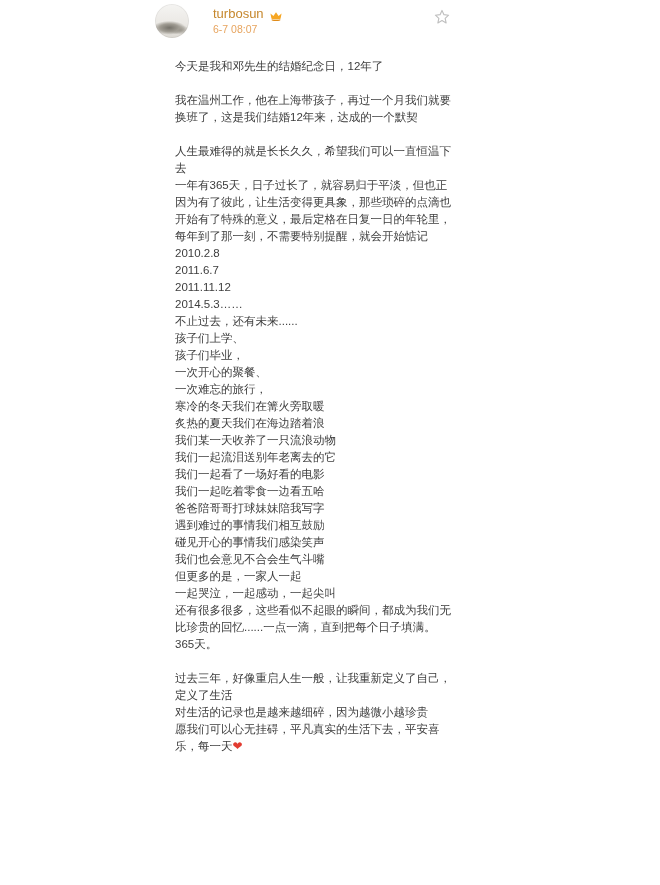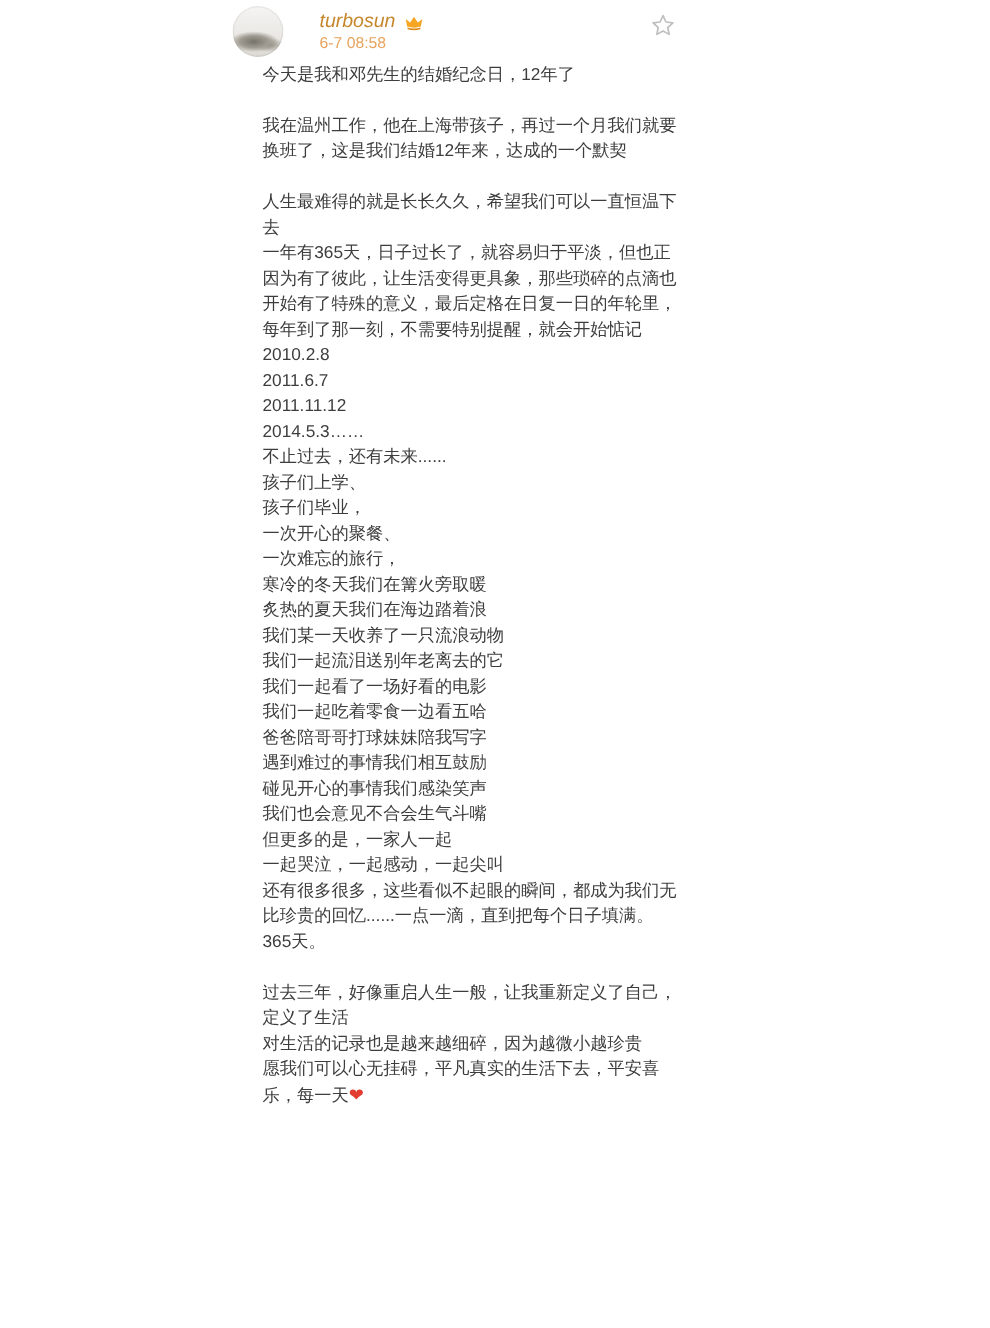--- a/index.html
+++ b/index.html
@@ -24,21 +24,20 @@
       linear-gradient(180deg, #f5f4f2 0%, #ebe9e5 55%, #dcd9d3 100%);
     box-shadow: inset 0 0 0 1px rgba(0,0,0,0.05);
   }
   .name-row {
     position: absolute;
     left: 213px; top: 6px;
     display: flex;
     align-items: center;
     gap: 5px;
     height: 15px;
-    font-style: italic;
   }
   .username {
     font-size: 13px;
     line-height: 15px;
     color: var(--username_color, #c6872c);
     cursor: pointer;
     white-space: nowrap;
   }
   .crown-badge { width: 14px; height: 12px; display: inline-block; cursor: pointer; }
   .timestamp {
@@ -59,42 +58,42 @@
   
   .post-body {
     position: absolute;
     left: 175px; top: 42px;
     width: 278px;
     font-size: 11.5px;
     line-height: 17px;
     color: var(--body_color, #3d3d3d);
     letter-spacing: 0;
   }
-  .para { white-space: pre-line; margin: 0 0 17px 0; }
+  .para { white-space: pre-line; margin: 16px 0 17px 0; }
   .para:last-child { margin-bottom: 0; }
   .heart { color: var(--heart_color, #e23c31); font-size: 12px; }
 </style>
 </head>
 <body>
 
 <div class="canvas">
 
   <div class="avatar"></div>
 
   <div class="name-row">
     <span class="username">turbosun</span>
     <span class="crown-badge">
       <svg width="14" height="12" viewBox="0 0 16 14" xmlns="http://www.w3.org/2000/svg">
         <path d="M1.5 4.2 L5 7 L8 2.6 L11 7 L14.5 4.2 L13.3 10.2 Q8 11.8 2.7 10.2 Z" fill="var(--crown_color, #f6a623)"></path>
         <path d="M2.9 10.9 Q8 12.5 13.1 10.9 L12.9 12.2 Q8 13.7 3.1 12.2 Z" fill="var(--crown_base_color, #e08c1a)"></path>
       </svg>
     </span>
   </div>
 
-  <div class="timestamp">6-7 08:58</div>
+  <div class="timestamp">6-7 08:07</div>
 
   <button class="star-btn">
     <span>
       <svg width="18" height="18" viewBox="0 0 24 24" xmlns="http://www.w3.org/2000/svg">
         <path d="M12 3.2 L14.6 8.9 L20.8 9.6 L16.2 13.8 L17.5 19.9 L12 16.8 L6.5 19.9 L7.8 13.8 L3.2 9.6 L9.4 8.9 Z" fill="none" stroke="var(--star_color, #bfbfbf)" stroke-width="1.5" stroke-linejoin="round"></path>
       </svg>
     </span>
   </button>
 
   <div class="post-body">

